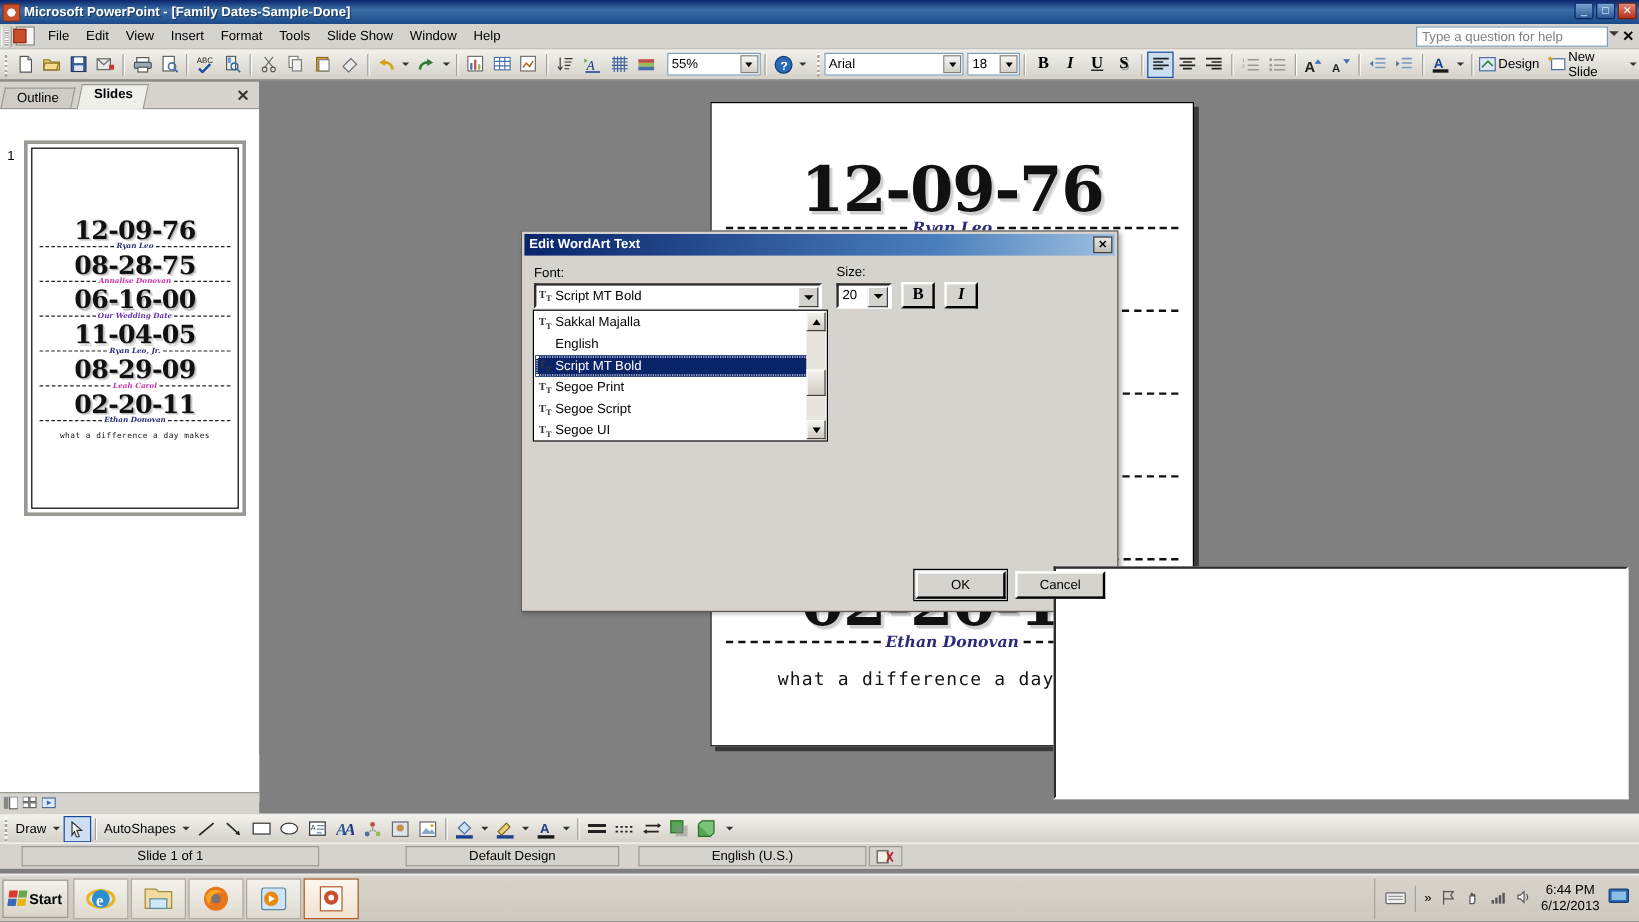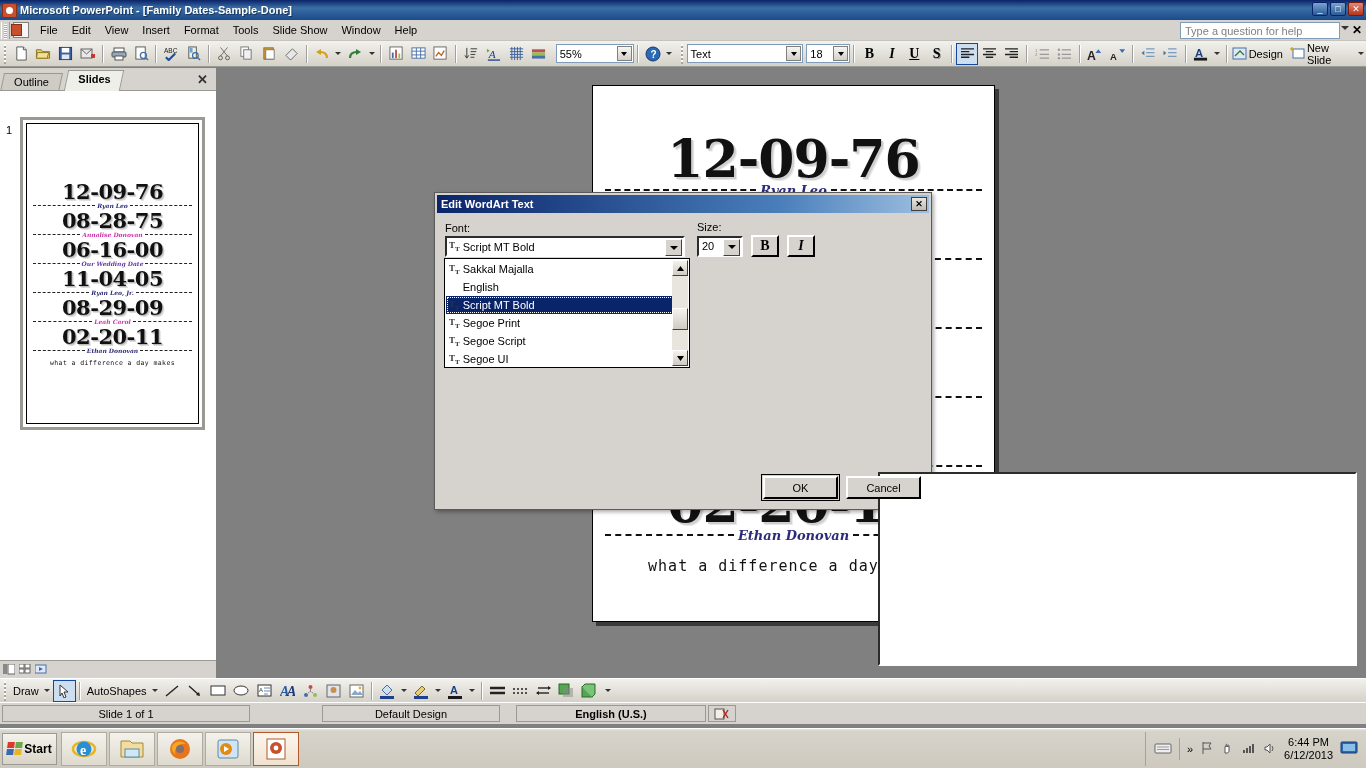--- a/index.html
+++ b/index.html
@@ -512,21 +512,21 @@
     <div class="tbtn">
       <svg width="16" height="16" viewBox="0 0 16 16">
           <circle cx="8" cy="8" r="7" fill="#2a6ab5" stroke="#143a70"></circle>
           <text x="5.5" y="12" font-size="10" font-weight="bold" fill="#fff" font-family="Liberation Sans">?</text>
         </svg>
     </div>
     <div class="tarrow"></div>
 
     <div class="tb-grip" style="margin-left:4px;"></div>
     <div class="combo fontcombo">
-      <span>Text</span>
+      <span>Arial</span>
       <span class="cb-btn"></span>
     </div>
     <div class="combo sizecombo" style="margin-left:3px;">
       <span>18</span>
       <span class="cb-btn"></span>
     </div>
     <div class="tsep"></div>
     <div class="fmtbtn" style="font-family:'Liberation Serif',serif;font-weight:bold;font-size:14px;">
         <span>B</span>
       </div>
@@ -866,23 +866,23 @@
     <div class="tbtn">
       <svg width="16" height="15" viewBox="0 0 16 15">
           <rect x="1" y="4" width="10" height="10" fill="#55a555" stroke="#2a6a2a"></rect>
           <path d="M1 4l3-3h10v10l-3 3" fill="#79c479" stroke="#2a6a2a"></path>
         </svg>
     </div>
     <div class="tarrow" style="margin-left:2px;"></div>
   </div>
 
   <div class="statusbar">
-    <div class="sb-cell" style="width:248px;margin-left:2px;">Slide 1 of 1</div>
+    <div class="sb-cell" style="width:248px;margin-left:18px;">Slide 1 of 1</div>
     <div class="sb-cell" style="width:178px;margin-left:70px;">Default Design</div>
-    <div class="sb-cell" style="width:190px;margin-left:14px;font-weight:bold;">English (U.S.)</div>
+    <div class="sb-cell" style="width:190px;margin-left:14px;">English (U.S.)</div>
     <div class="sb-cell" style="width:28px;">
       <svg width="16" height="14" viewBox="0 0 16 14">
           <rect x="1" y="2" width="9" height="10" fill="#f2efe4" stroke="#555"></rect>
           <path d="M9 3l5 8M14 3l-5 8" stroke="#b22222" stroke-width="1.4"></path>
         </svg>
     </div>
   </div>
 
   <div class="taskbar">
     <div class="startbtn">

